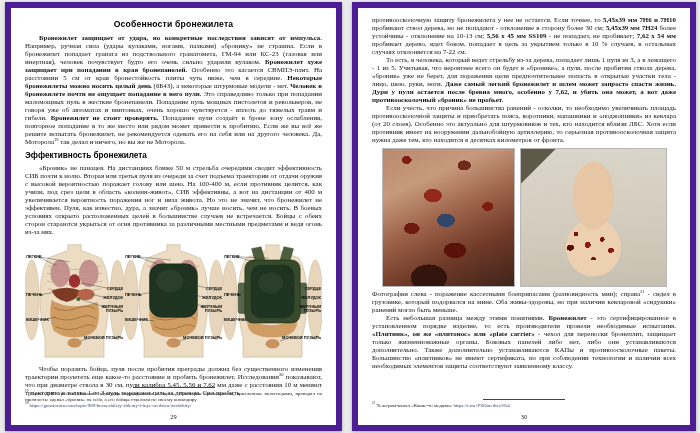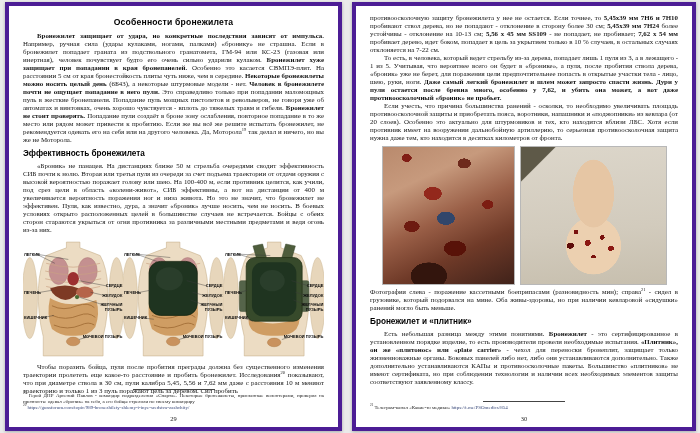--- a/index.html
+++ b/index.html
@@ -1,20 +1,20 @@
 <!DOCTYPE html>
 <html><head>
 <meta charset="utf-8">
 <style>
   * { box-sizing: border-box; margin: 0; padding: 0; }
   html,body { width:700px; height:433px; overflow:hidden; }
   body { background:#eaeaea; font-family:"Liberation Serif", serif; }
   .stage { position:relative; width:700px; height:433px; }
   .page { position:absolute; top:2px; height:429px; background:#ffffff;
-          border:4px solid #4c1d95; box-shadow:0 1px 3px rgba(0,0,0,.28); }
+          border:6px solid #4c1d95; box-shadow:0 1px 3px rgba(0,0,0,.28); }
   .page-left  { left:5px;   width:337px; }
   .page-right { left:352px; width:344px; }
   .content { padding:8px 14px 0 14px; }
 
   h1.doc-title { font:bold 8.6px "Liberation Sans", sans-serif; text-align:center;
                  color:#000; margin:3px 0 5px; letter-spacing:.2px; }
   h2.doc-sub   { font:bold 8.2px "Liberation Sans", sans-serif; text-align:left;
                  color:#000; margin:5px 0 4px; }
 
   p.body { font-size:6.9px; line-height:8px; text-align:justify; color:#141414;
@@ -212,21 +212,20 @@
       <p class="body noindent"><span>противоосколочную защиту бронежилета у нее не остается. Если точнее, то </span><span class="b">5,45х39 мм 7Н6 и 7Н10</span><span> пробивают ствол дерева, но не попадают - отклонение в сторону более 30 см; </span><span class="b">5,45х39 мм 7Н24</span><span> более устойчивы - отклонение на 10-13 см; </span><span class="b">5,56 х 45 мм SS109</span><span> - не попадает, не пробивает; </span><span class="b">7,62 х 54 мм</span><span> пробивает дерево, идет боком, попадает в цель за укрытием только в 10 % случаев, в остальных случаях отклоняется на 7-22 см.</span></p>
       <p class="body"><span>То есть, в человека, который ведет стрельбу из-за дерева, попадает лишь 1 пуля из 3, а в лежащего - 1 из 5. Учитывая, что вероятнее всего он будет в «бронике», а пуля, после пробития ствола дерева, «броник» уже не берет, для поражения цели предпочтительнее попасть в открытые участки тела - лицо, шею, руки, ноги. </span><span class="b">Даже самый легкий бронежилет и шлем может запросто спасти жизнь. Дури у пули остается после бревна много, особенно у 7,62, и убить она может, а вот даже противоосколочный «броник» не пробьет.</span></p>
       <p class="body"><span>Если учесть, что причина большинства ранений - осколки, то необходимо увеличивать площадь противоосколочной защиты и приобретать пояса, воротники, напашники и «поджопники» из кевлара (от 20 слоев). Особенно это актуально для штурмовиков и тех, кто находится вблизи ЛБС. Хотя если противник имеет на вооружении дальнобойную артиллерию, то серьезная противоосколочная защита нужна даже тем, кто находится в десятках километров от фронта.</span></p>
 
       <div class="photos">
         <div class="photo photo-a"></div>
         <div class="photo photo-b"></div>
       </div>
 
       <p class="body noindent caption"><span>Фотография слева - поражение кассетными боеприпасами (разновидность мин); справа</span><sup>21</sup><span> - сидел в грузовике, который подорвался на мине. Оба живы-здоровы, но при наличии кевларовой «сидушки» ранений могло быть меньше.</span></p>
-      <h2 class="doc-sub">Бронежилет и «плитник»</h2>
       <p class="body"><span>Есть небольшая разница между этими понятиями. </span><span class="b">Бронежилет</span><span> - это сертифицированное в установленном порядке изделие, то есть производители провели необходимые испытания. </span><span class="b">«Плитник», он же «плитонос» или «plate carrier»</span><span> - чехол для переноски бронеплит, защищает только жизненноважные органы. Боковых панелей либо нет, либо они устанавливаются дополнительно. Также дополнительно устанавливаются КАПы и противоосколочные пакеты. Большинство «плитников» не имеют сертификата, но при соблюдении технологии и наличии всех необходимых элементов защиты соответствуют заявленному классу.</span></p>
     </div>
 
     <div class="footnote-block">
       <div class="fn-rule"></div>
       <p class="fn"><sup>21</sup><span> Телеграм-канал «Какие-то медики» </span><span class="link">https://t.me/PSOmedics/854</span></p>
     </div>
     <div class="pagenum">30</div>
   </div>
 

